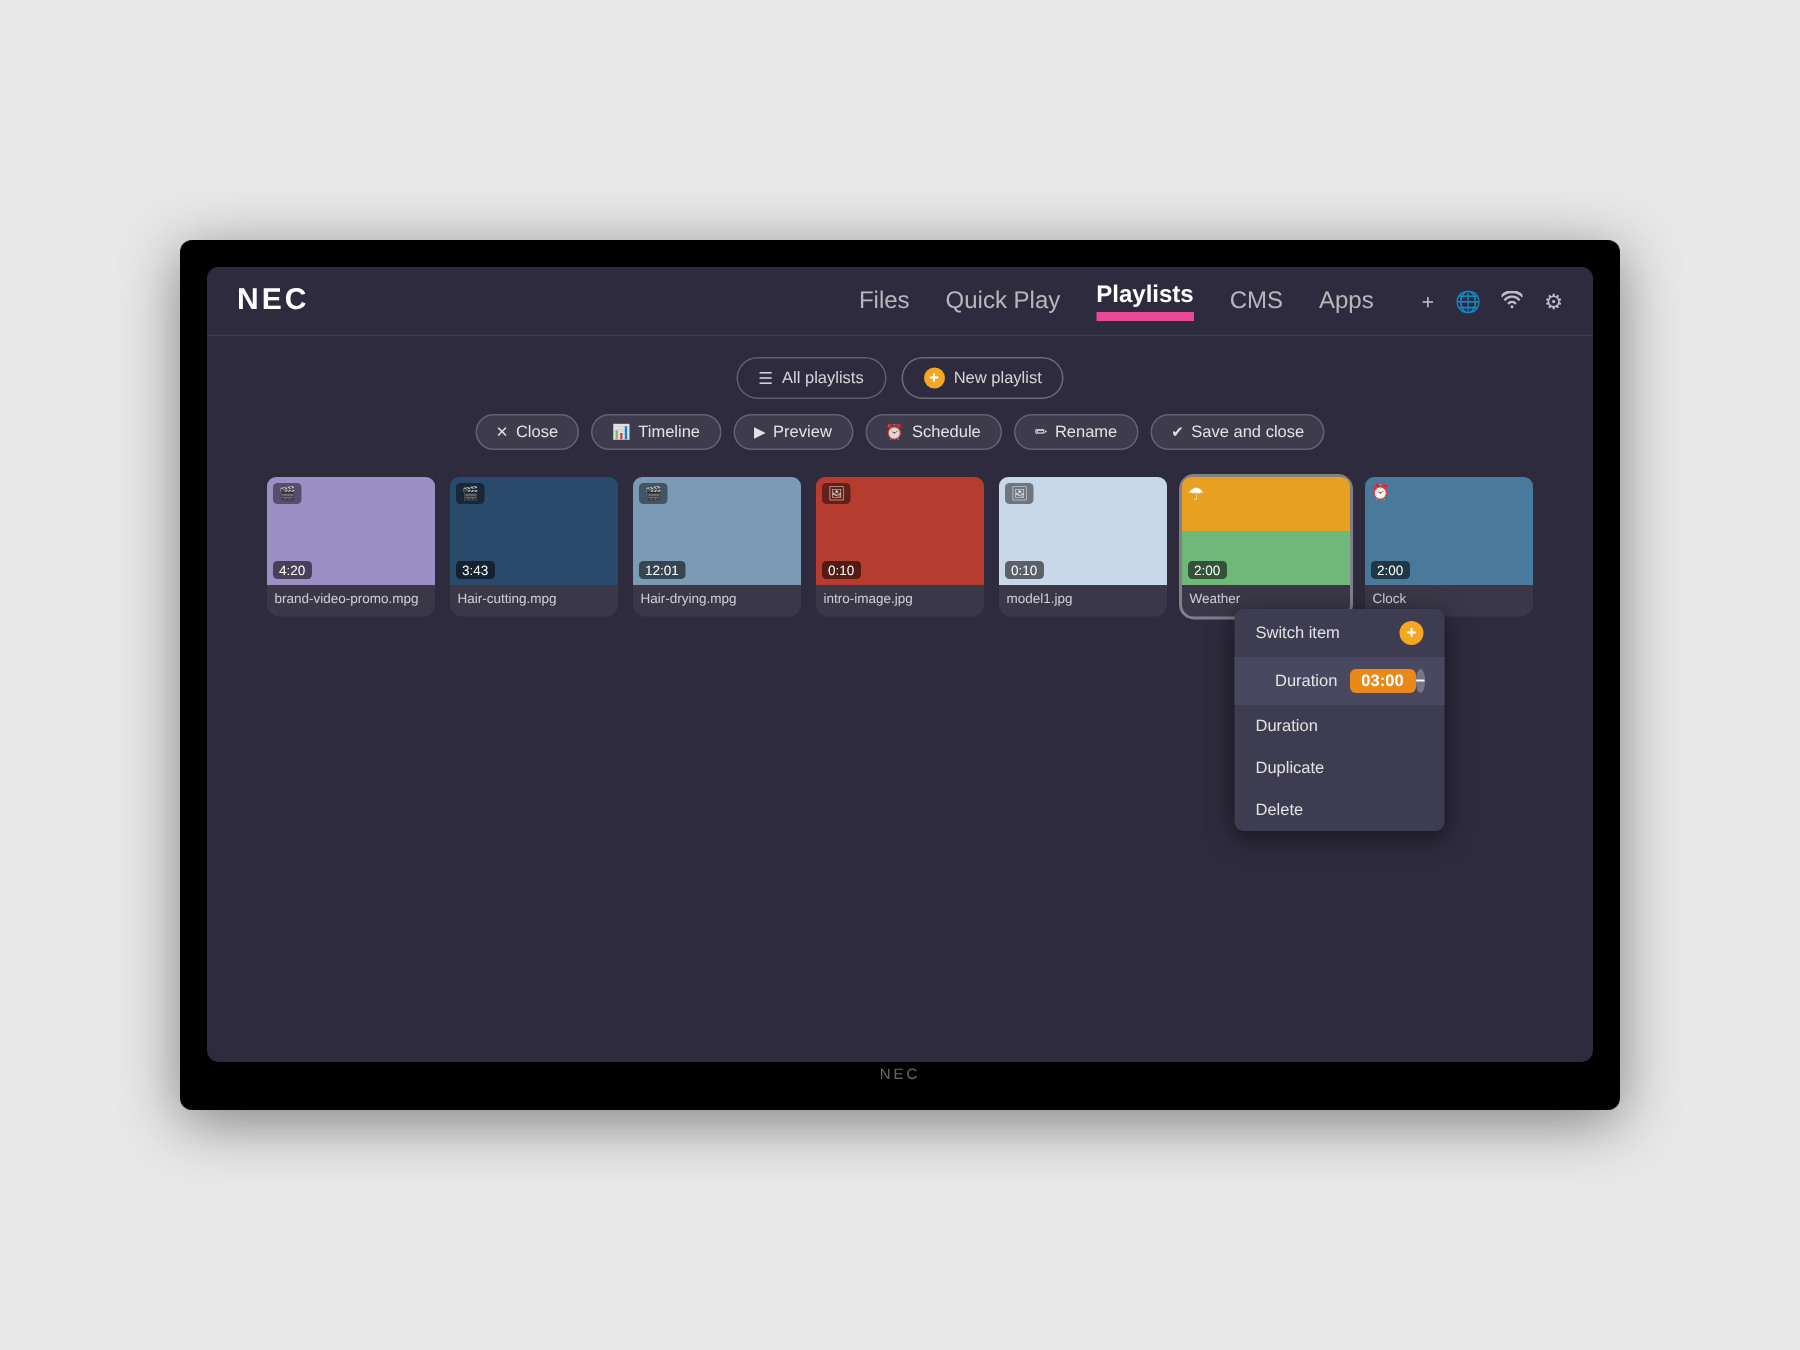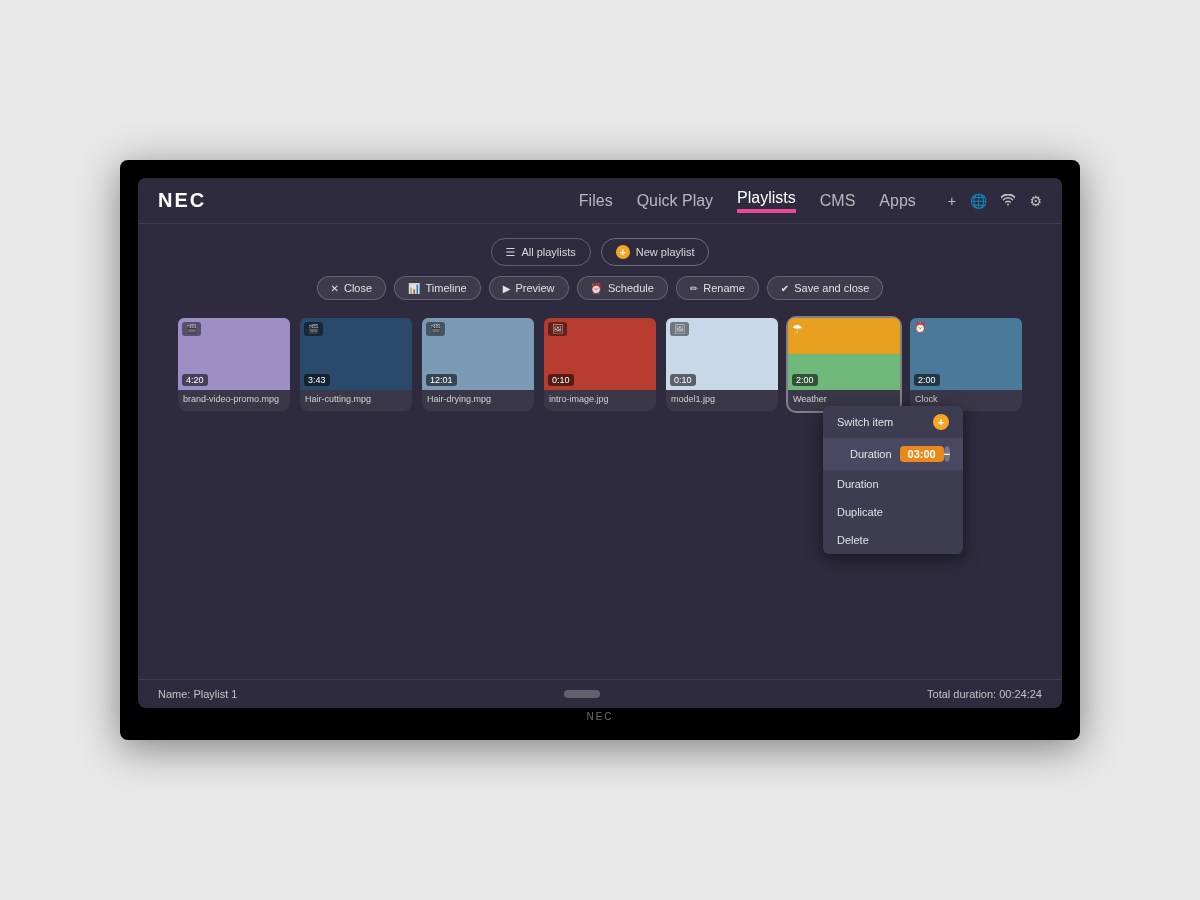--- a/index.html
+++ b/index.html
@@ -54,22 +54,22 @@
       gap: 24px;
       align-items: center;
     }
     .nav-item {
       color: rgba(255,255,255,0.65);
       font-size: 16px;
       cursor: pointer;
     }
     .nav-item.active {
       color: #fff;
-      font-weight: 400;
-      border-bottom: 4px solid #ec4899;
+      font-weight: 700;
+      border-bottom: 6px solid #ec4899;
       padding-bottom: 2px;
     }
     .nav-icons {
       display: flex;
       gap: 14px;
       margin-left: 32px;
       align-items: center;
     }
     .nav-icon {
       color: rgba(255,255,255,0.7);
@@ -449,20 +449,15 @@
             <span>Duplicate</span>
           </div>
           <div class="ctx-item">
             <span>Delete</span>
           </div>
         </div>
 
       </div>
     </div>
 
-    <div class="bottom-bar">
-      <span>Name: Playlist 1</span>
-      <div class="scroll-indicator"></div>
-      <span>Total duration: 00:24:24</span>
-    </div>
   </div>
   <div class="nec-bottom">NEC</div>
 </div>
 
 </body></html>

